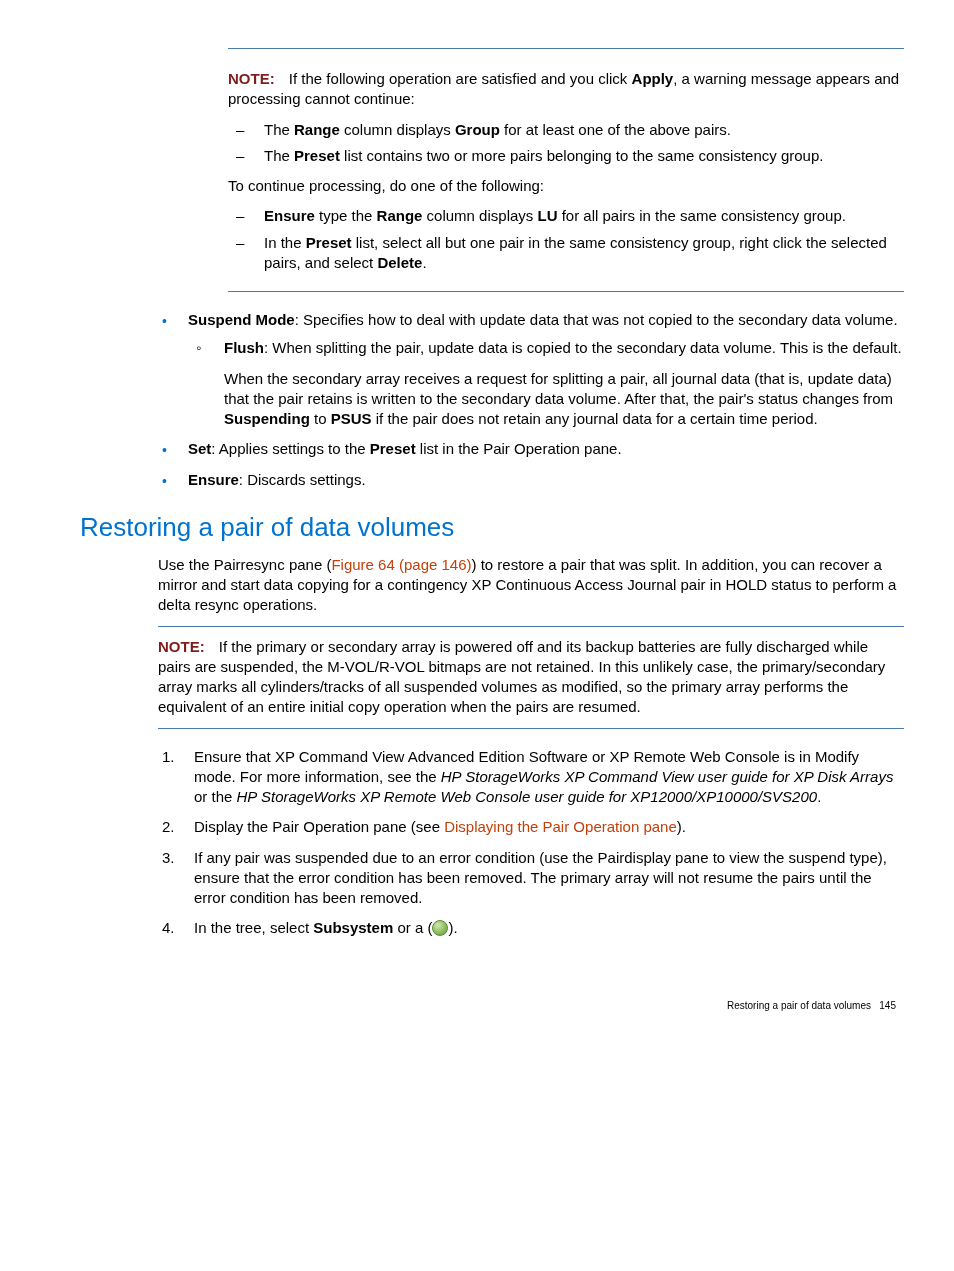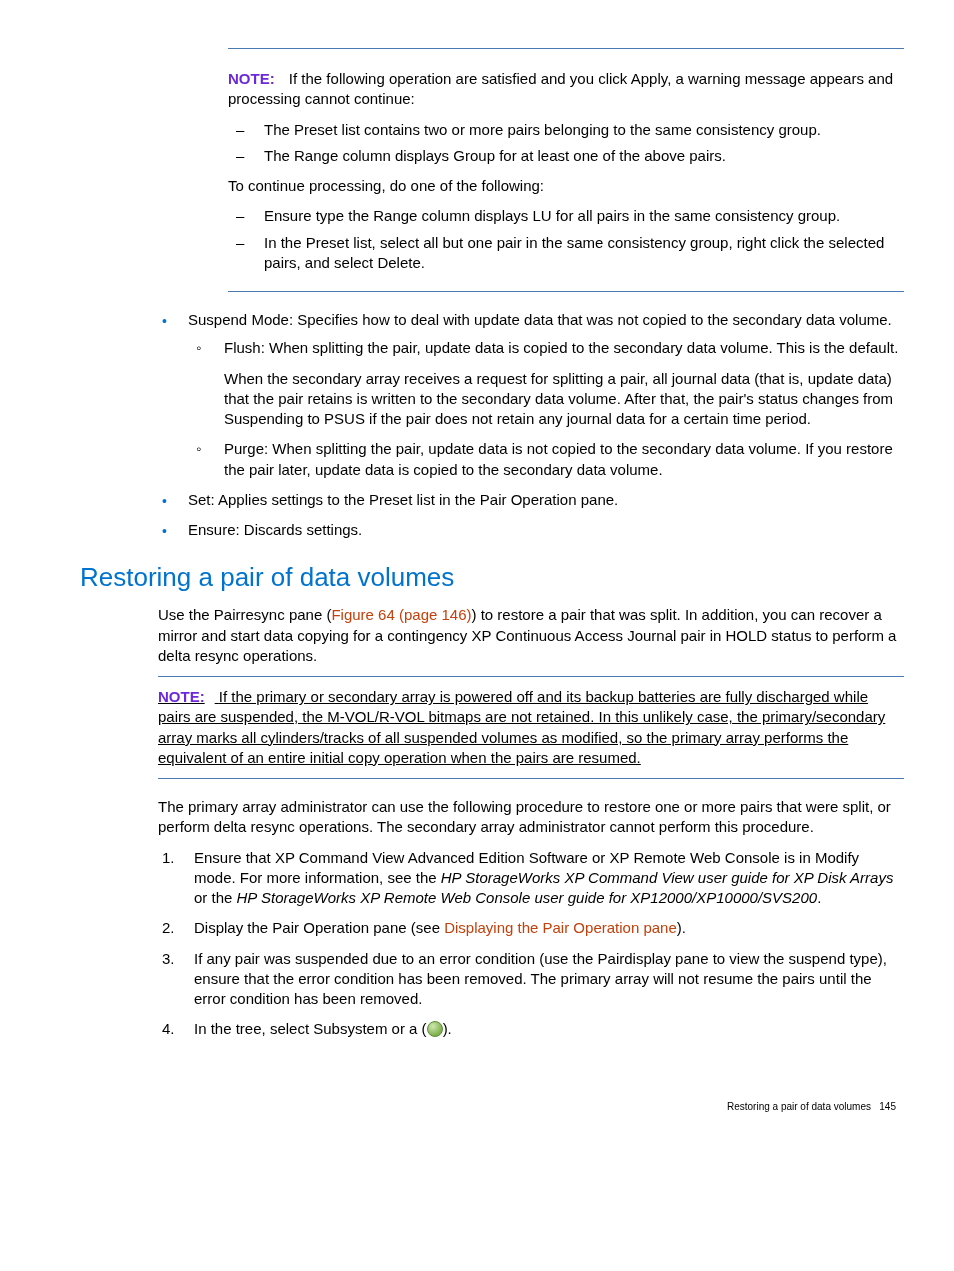--- a/index.html
+++ b/index.html
@@ -14,21 +14,21 @@
   .page {
     padding: 40px 50px 40px 80px;
   }
   .note-box {
     border-top: 1px solid #4a7ab0;
     border-bottom: 1px solid #4a7ab0;
     padding: 10px 0;
     margin: 8px 0 18px 0;
   }
   .note-label {
-    color: #6d28d9;
+    color: #7f1d1d;
     font-weight: bold;
     margin-right: 10px;
     text-align: right;
   }
   .dash-list {
     list-style: none;
     padding-left: 36px;
     margin: 8px 0;
   }
   .dash-list li {
@@ -119,75 +119,71 @@
     display: inline-block;
     width: 14px;
     height: 14px;
     border-radius: 50%;
     background: radial-gradient(circle at 35% 30%, #cfe8b0 0%, #7fb04f 70%);
     vertical-align: middle;
     border: 1px solid #5a8c30;
     position: relative;
     top: -1px;
   }
-  b { font-weight: normal; }
+  b { font-weight: bold; }
   em { font-style: italic; }
 </style>
 </head>
 <body>
 
 <div class="page">
 
   <div class="note-indent">
     <div class="note-box">
       <div class="para">
         <span class="note-label">NOTE:</span>
         <span><span>If the following operation are satisfied and you click </span><b>Apply</b><span>, a warning message appears and processing cannot continue:</span></span>
       </div>
       <ul class="dash-list">
+        <li><span>The </span><b>Range</b><span> column displays </span><b>Group</b><span> for at least one of the above pairs.</span></li>
         <li><span>The </span><b>Preset</b><span> list contains two or more pairs belonging to the same consistency group.</span></li>
-        <li><span>The </span><b>Range</b><span> column displays </span><b>Group</b><span> for at least one of the above pairs.</span></li>
       </ul>
       <div class="para">To continue processing, do one of the following:</div>
       <ul class="dash-list">
         <li><b>Ensure</b><span> type the </span><b>Range</b><span> column displays </span><b>LU</b><span> for all pairs in the same consistency group.</span></li>
         <li><span>In the </span><b>Preset</b><span> list, select all but one pair in the same consistency group, right click the selected pairs, and select </span><b>Delete</b><span>.</span></li>
       </ul>
     </div>
   </div>
 
   <ul class="bullet-list" style="margin-left:72px;">
     <li>
       <b>Suspend Mode</b><span>: Specifies how to deal with update data that was not copied to the secondary data volume.</span>
       <ul class="circ-list">
         <li>
           <b>Flush</b><span>: When splitting the pair, update data is copied to the secondary data volume. This is the default.</span>
           <div class="para"><span>When the secondary array receives a request for splitting a pair, all journal data (that is, update data) that the pair retains is written to the secondary data volume. After that, the pair's status changes from </span><b>Suspending</b><span> to </span><b>PSUS</b><span> if the pair does not retain any journal data for a certain time period.</span></div>
         </li>
-        <li>
-          <b>Purge</b><span>: When splitting the pair, update data is not copied to the secondary data volume. If you restore the pair later, update data is copied to the secondary data volume.</span>
-        </li>
       </ul>
     </li>
     <li><b>Set</b><span>: Applies settings to the </span><b>Preset</b><span> list in the Pair Operation pane.</span></li>
     <li><b>Ensure</b><span>: Discards settings.</span></li>
   </ul>
 
   <h2 class="section-title">Restoring a pair of data volumes</h2>
 
   <div class="para" style="margin-left:78px;">
     <span>Use the Pairresync pane (</span><a href="#" class="link">Figure 64 (page 146)</a><span>) to restore a pair that was split. In addition, you can recover a mirror and start data copying for a contingency XP Continuous Access Journal pair in HOLD status to perform a delta resync operations.</span>
   </div>
 
-  <div class="note-box" style="margin-left:78px;text-decoration:underline;">
+  <div class="note-box" style="margin-left:78px;">
     <span class="note-label">NOTE:</span>
     <span>If the primary or secondary array is powered off and its backup batteries are fully discharged while pairs are suspended, the M-VOL/R-VOL bitmaps are not retained. In this unlikely case, the primary/secondary array marks all cylinders/tracks of all suspended volumes as modified, so the primary array performs the equivalent of an entire initial copy operation when the pairs are resumed.</span>
   </div>
 
-  <div class="para" style="margin-left:78px;">The primary array administrator can use the following procedure to restore one or more pairs that were split, or perform delta resync operations. The secondary array administrator cannot perform this procedure.</div>
 
   <ol class="num-list" style="margin-left:78px;">
     <li><span>Ensure that XP Command View Advanced Edition Software or XP Remote Web Console is in Modify mode. For more information, see the </span><em>HP StorageWorks XP Command View user guide for XP Disk Arrays</em><span> or the </span><em>HP StorageWorks XP Remote Web Console user guide for XP12000/XP10000/SVS200</em><span>.</span></li>
     <li><span>Display the Pair Operation pane (see </span><a href="#" class="link">Displaying the Pair Operation pane</a><span>).</span></li>
     <li>If any pair was suspended due to an error condition (use the Pairdisplay pane to view the suspend type), ensure that the error condition has been removed. The primary array will not resume the pairs until the error condition has been removed.</li>
     <li><span>In the tree, select </span><b>Subsystem</b><span> or a (</span><span class="icon-circle"></span><span>).</span></li>
   </ol>
 
   <div class="footer">
     <span>Restoring a pair of data volumes</span>&nbsp;&nbsp;&nbsp;<span>145</span>

